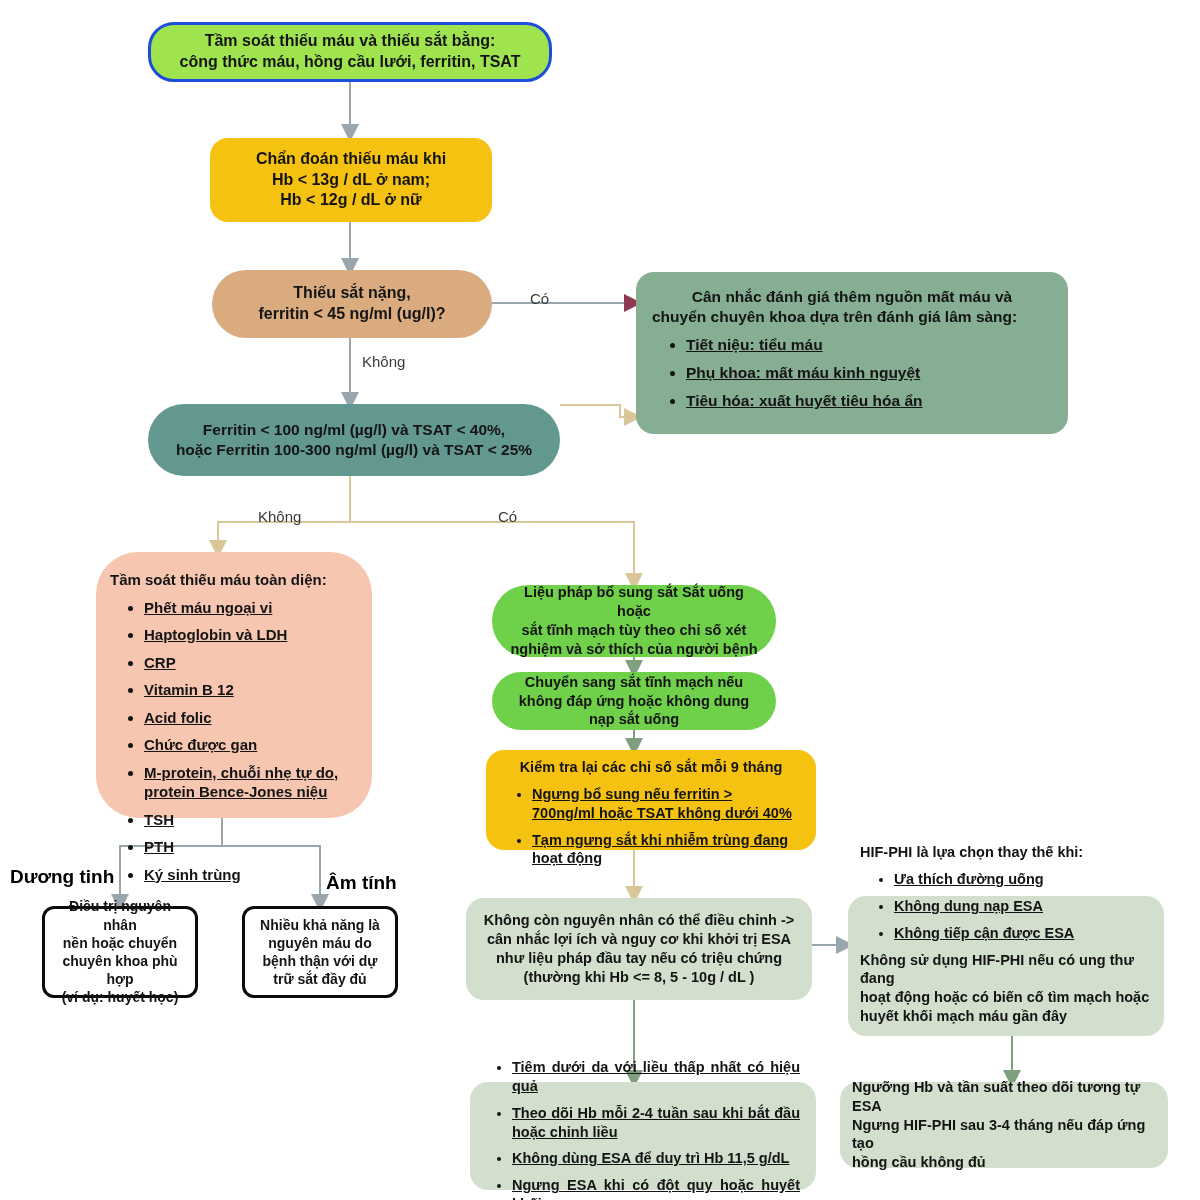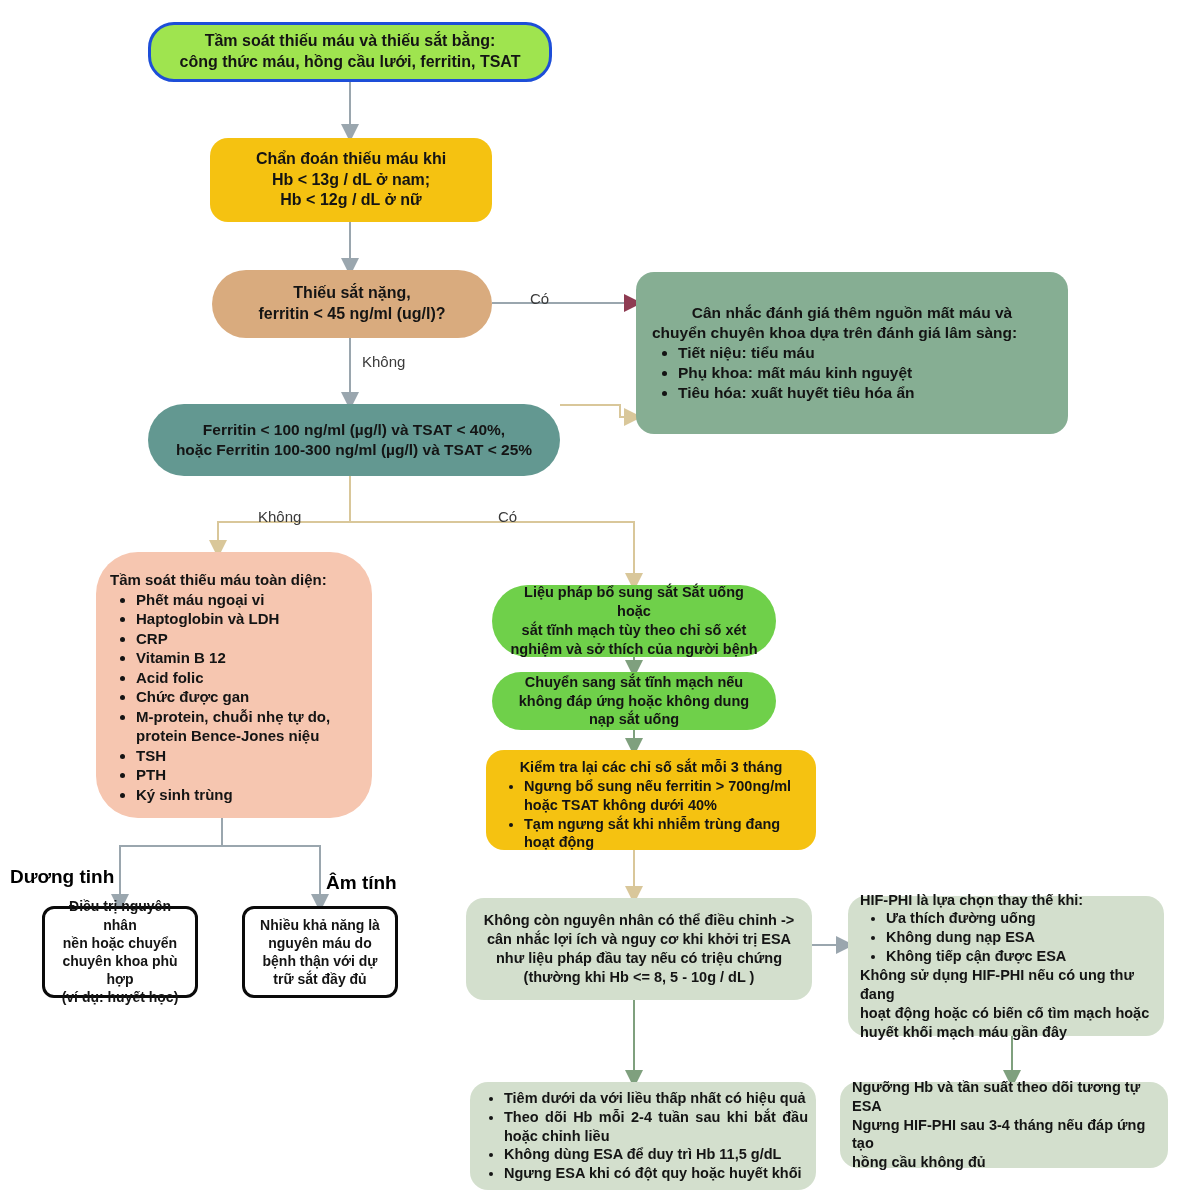--- a/index.html
+++ b/index.html
@@ -37,22 +37,23 @@
   }
   .node .title {
     display: block;
   }
   .node ul {
     margin: 0;
     padding: 0 0 0 26px;
     list-style: disc;
   }
   .node ul li {
-    margin: 0;
+    margin: 8px;
     padding: 0;
+    text-decoration: underline;
   }
   .center { text-align: center; }
   .left { text-align: left; }
   .justify { text-align: justify; }
 
   
   .rounded-pill {
     border-radius: 26px;
   }
   .rounded-soft {
@@ -204,35 +205,35 @@
     <span>nghiệm và sở thích của người bệnh</span>
   </div>
 
   <div class="node c-green-plain rounded-big center" style="left:492px; top:672px; width:284px; height:58px; font-size:14.5px; padding:0 12px;">
     <span>Chuyển sang sắt tĩnh mạch nếu</span>
     <span>không đáp ứng hoặc không dung</span>
     <span>nạp sắt uống</span>
   </div>
 
   <div class="node c-yellow2 rounded-soft left" style="left:486px; top:750px; width:330px; height:100px; font-size:14.5px; padding:8px 12px; justify-content:flex-start;">
-    <span class="center title">Kiểm tra lại các chỉ số sắt mỗi 3 tháng</span>
+    <span class="center title">Kiểm tra lại các chỉ số sắt mỗi 9 tháng</span>
     <ul>
       <li>Ngưng bổ sung nếu ferritin &gt; 700ng/ml hoặc TSAT không dưới 40%</li>
       <li>Tạm ngưng sắt khi nhiễm trùng đang hoạt động</li>
     </ul>
   </div>
 
   <div class="node c-sage rounded-soft center" style="left:466px; top:898px; width:346px; height:102px; font-size:14.5px; padding:0 10px;">
     <span>Không còn nguyên nhân có thể điều chỉnh -&gt;</span>
     <span>cân nhắc lợi ích và nguy cơ khi khởi trị ESA</span>
     <span>như liệu pháp đầu tay nếu có triệu chứng</span>
     <span>(thường khi Hb &lt;= 8, 5 - 10g / dL )</span>
   </div>
 
-  <div class="node c-sage rounded-soft left" style="left:848px; top:896px; width:316px; height:140px; font-size:14.5px; padding:10px 12px; justify-content:center;">
+  <div class="node c-sage rounded-soft left" style="left:848px; top:896px; width:316px; height:140px; font-size:14.5px; padding:10px 12px; justify-content:flex-end;">
     <span class="title">HIF-PHI là lựa chọn thay thế khi:</span>
     <ul>
       <li>Ưa thích đường uống</li>
       <li>Không dung nạp ESA</li>
       <li>Không tiếp cận được ESA</li>
     </ul>
     <span>Không sử dụng HIF-PHI nếu có ung thư đang</span>
     <span>hoạt động hoặc có biến cố tìm mạch hoặc</span>
     <span>huyết khối mạch máu gần đây</span>
   </div>

